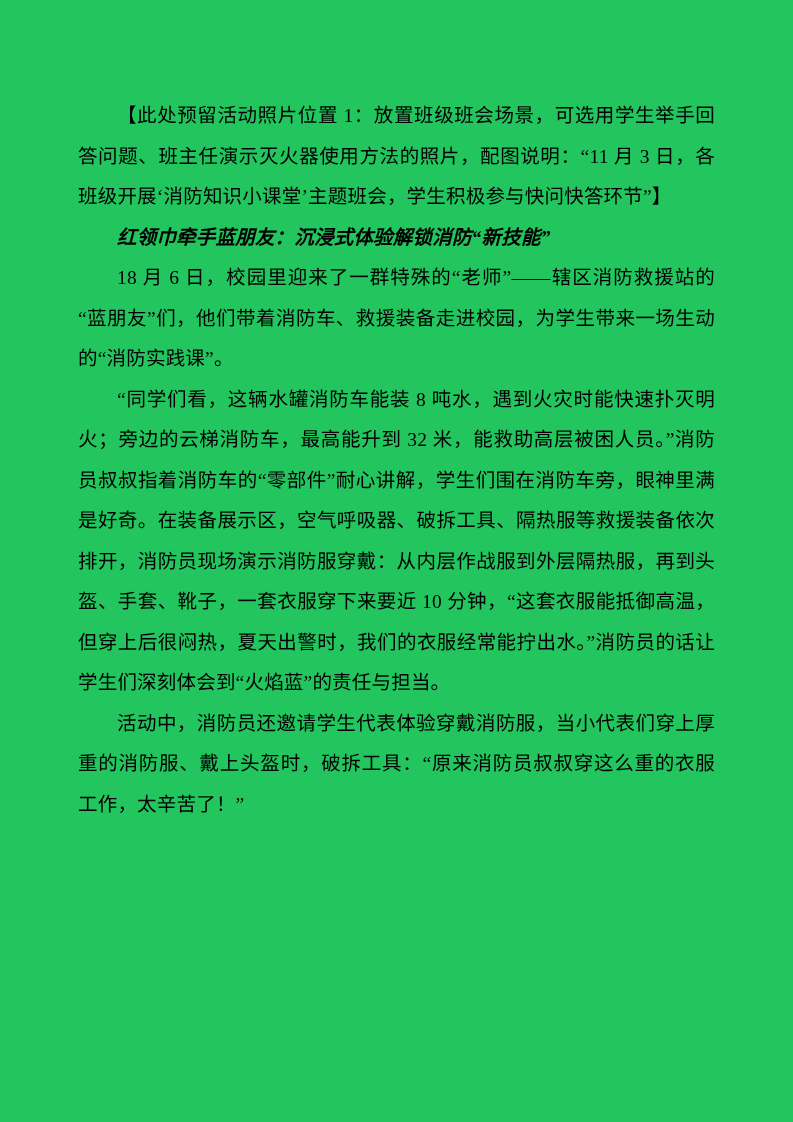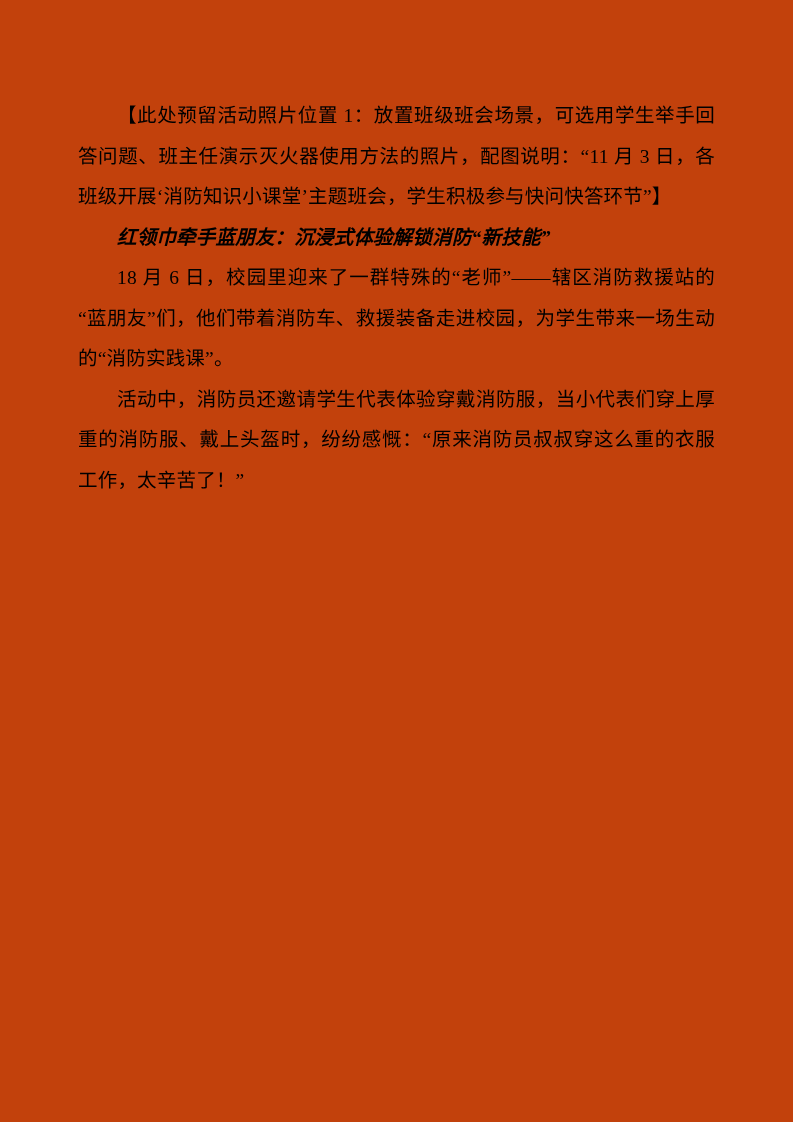--- a/index.html
+++ b/index.html
@@ -14,21 +14,21 @@
     overflow: hidden;
     font-family: "Liberation Serif", "DejaVu Serif", serif;
     color: #000000;
   }
   .page {
     position: relative;
     width: 793px;
     height: 1122px;
     box-sizing: border-box;
     padding: 96px 78px 70px 78px;
-    background: #c2410c;
+    background: #22c55e;
   }
   .doc-body {
     font-size: 19.5px;
     line-height: 40.5px;
     text-align: justify;
     text-justify: inter-ideograph;
     letter-spacing: 0.2px;
   }
   p {
     margin: 0;
@@ -44,15 +44,16 @@
   }
 </style>
 </head>
 <body>
 
 <div class="page">
   <div class="doc-body content-block">
     <p>【此处预留活动照片位置 1：放置班级班会场景，可选用学生举手回答问题、班主任演示灭火器使用方法的照片，配图说明：“11 月 3 日，各班级开展‘消防知识小课堂’主题班会，学生积极参与快问快答环节”】</p>
     <p class="heading">红领巾牵手蓝朋友：沉浸式体验解锁消防“新技能”</p>
     <p>18 月 6 日，校园里迎来了一群特殊的“老师”——辖区消防救援站的“蓝朋友”们，他们带着消防车、救援装备走进校园，为学生带来一场生动的“消防实践课”。</p>
-    <p>活动中，消防员还邀请学生代表体验穿戴消防服，当小代表们穿上厚重的消防服、戴上头盔时，纷纷感慨：“原来消防员叔叔穿这么重的衣服工作，太辛苦了！”</p>
+    <p>“同学们看，这辆水罐消防车能装 8 吨水，遇到火灾时能快速扑灭明火；旁边的云梯消防车，最高能升到 32 米，能救助高层被困人员。”消防员叔叔指着消防车的“零部件”耐心讲解，学生们围在消防车旁，眼神里满是好奇。在装备展示区，空气呼吸器、破拆工具、隔热服等救援装备依次排开，消防员现场演示消防服穿戴：从内层作战服到外层隔热服，再到头盔、手套、靴子，一套衣服穿下来要近 10 分钟，“这套衣服能抵御高温，但穿上后很闷热，夏天出警时，我们的衣服经常能拧出水。”消防员的话让学生们深刻体会到“火焰蓝”的责任与担当。</p>
+    <p>活动中，消防员还邀请学生代表体验穿戴消防服，当小代表们穿上厚重的消防服、戴上头盔时，破拆工具：“原来消防员叔叔穿这么重的衣服工作，太辛苦了！”</p>
   </div>
 </div>
 
 </body></html>

